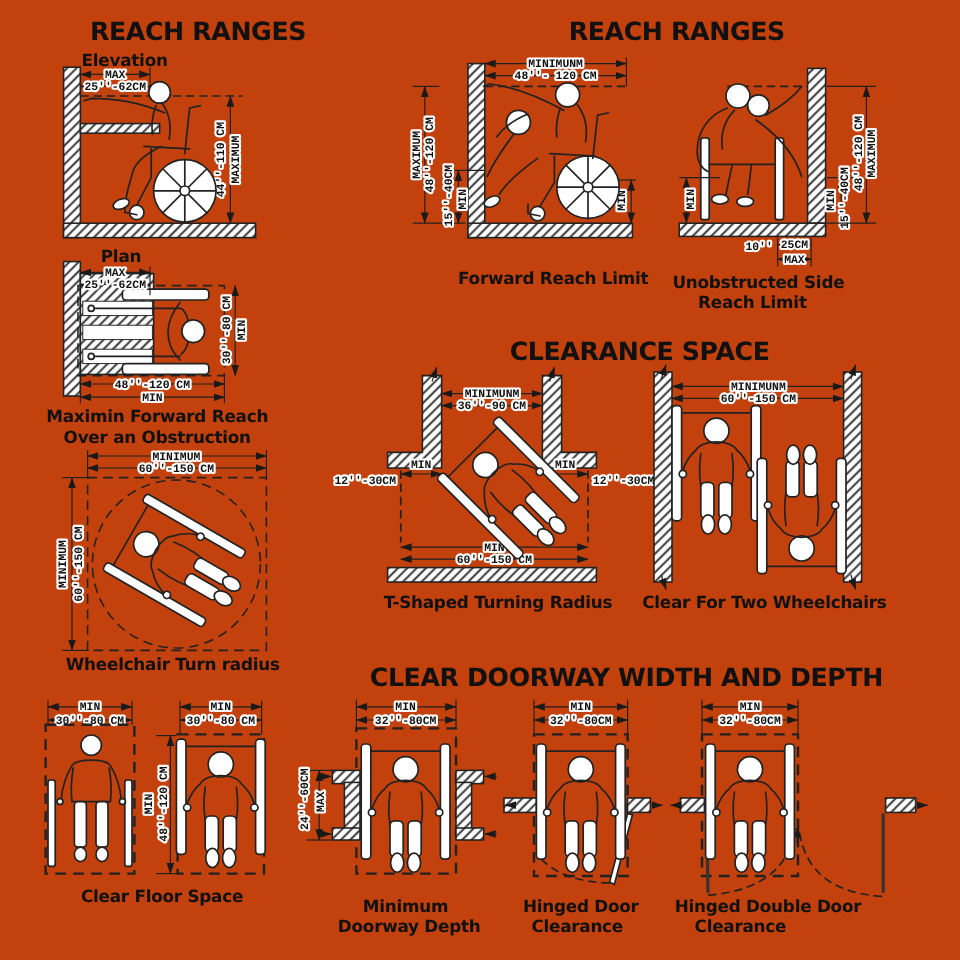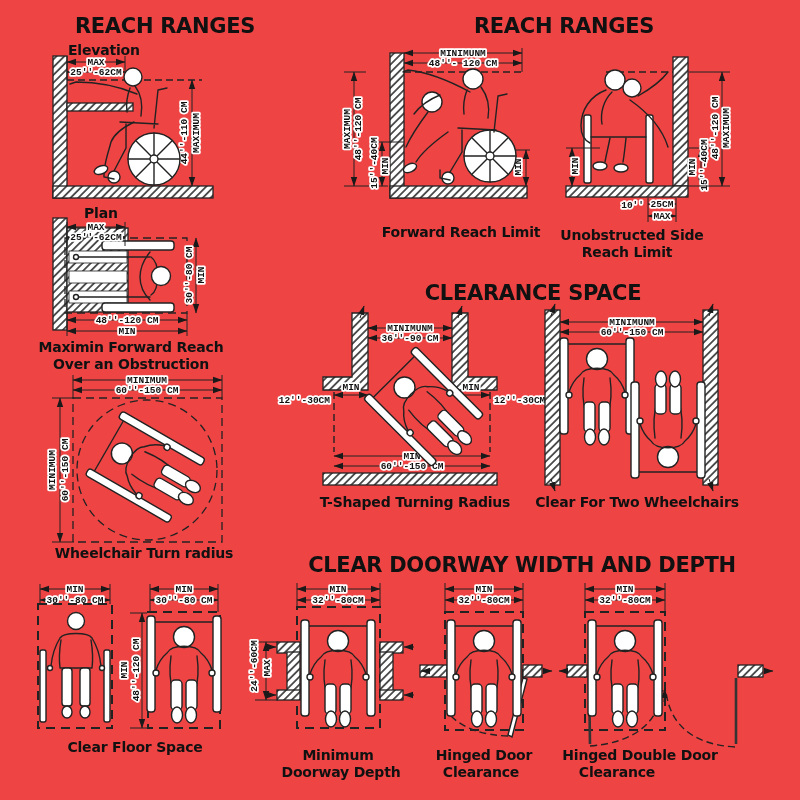--- a/index.html
+++ b/index.html
@@ -1,16 +1,16 @@
 <!DOCTYPE html>
 <html><head>
 <meta charset="utf-8">
 <style>
   html,body{margin:0;padding:0;background:#fff;}
-  #sheet{position:relative;width:800px;height:800px;background:#ef4444;overflow:hidden;
+  #sheet{position:relative;width:800px;height:800px;background:#c2410c;overflow:hidden;
          font-family:"DejaVu Sans",sans-serif;}
   svg{position:absolute;left:0;top:0;}
   .wall{fill:url(#h);stroke:#222;stroke-width:1.3;}
   .dim{stroke:#222;stroke-width:1;fill:none;}
   .ext{stroke:#222;stroke-width:1;fill:none;}
   .dash{stroke:#222;stroke-width:1.4;stroke-dasharray:7 4;fill:none;}
   .dashb{stroke:#222;stroke-width:2;stroke-dasharray:9 6;fill:none;}
   .dashc{stroke:#222;stroke-width:1.3;stroke-dasharray:8 5;fill:none;}
   .fig{stroke:#222;stroke-width:1.4;fill:none;stroke-linecap:round;}
   .figf{stroke:#222;stroke-width:1.4;fill:#fff;}

